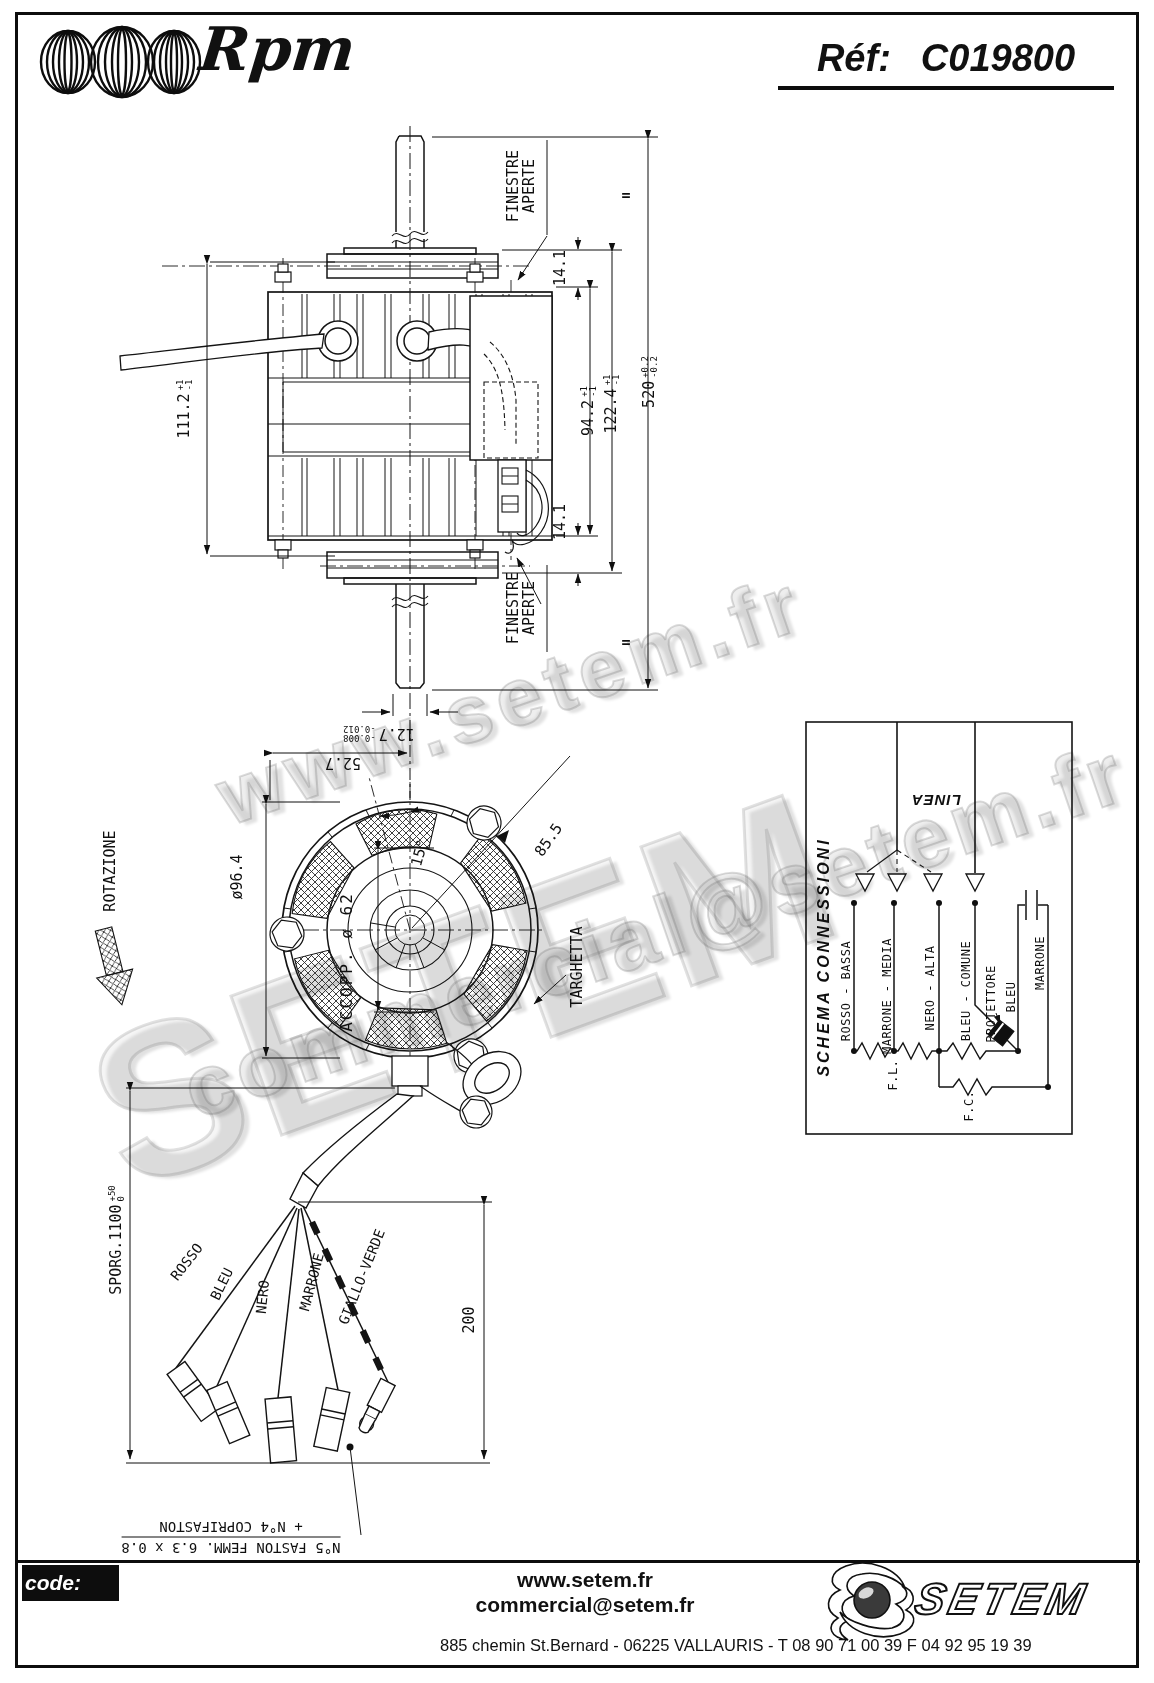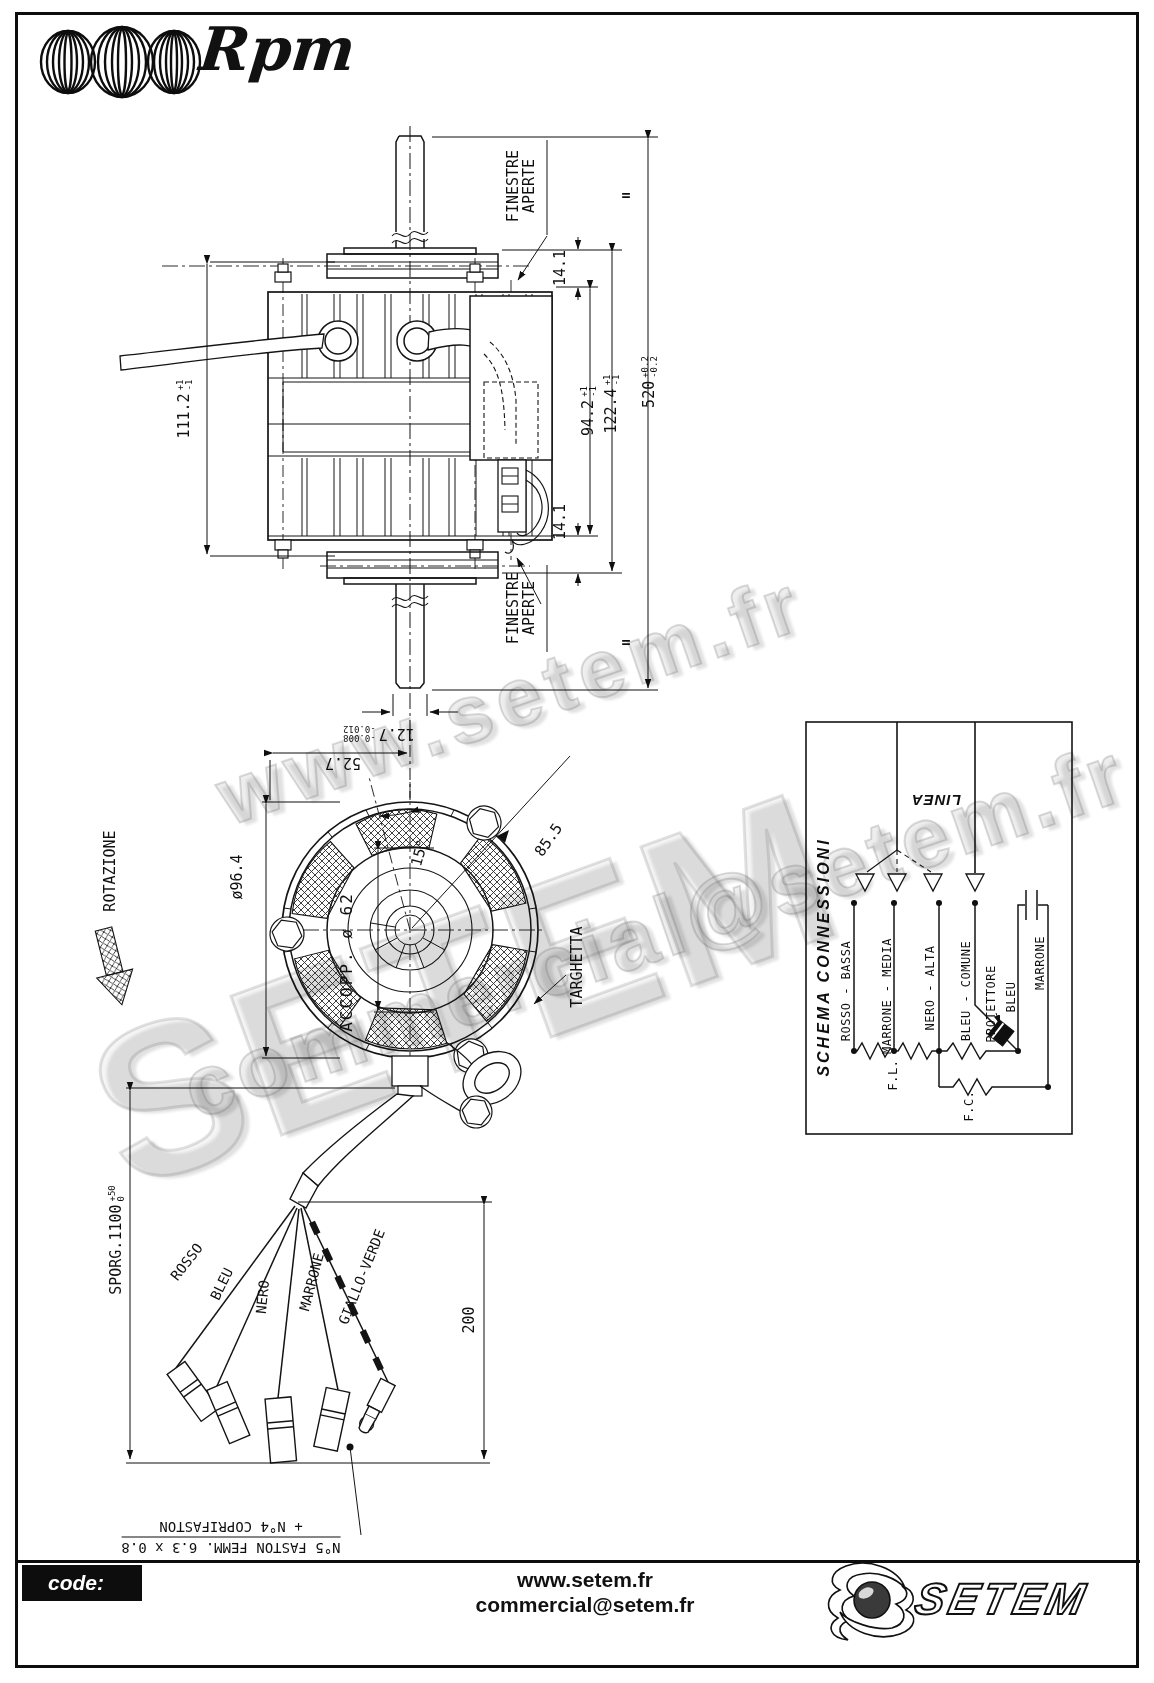--- a/index.html
+++ b/index.html
@@ -26,21 +26,21 @@
   svg{position:absolute;left:0;top:0;pointer-events:none;z-index:3;}
   
   .rpm-script{font-family:"DejaVu Serif",serif;font-style:italic;font-weight:bold;}
   #hdr-rpm-text{left:200px;top:14px;font-size:60px;transform:skewX(-6deg);}
   #ref-box{left:778px;top:30px;width:336px;height:56px;border-bottom:4.5px solid #0d0d0d;
            display:flex;justify-content:center;align-items:center;gap:30px;
            font-family:"Liberation Sans",sans-serif;font-style:italic;font-weight:bold;font-size:38px;z-index:5;}
   
   #code-tab{left:22px;top:1565px;width:94px;height:36px;background:#0d0d0d;color:#fff;z-index:6;
             font-family:"Liberation Sans",sans-serif;font-weight:bold;font-style:italic;font-size:21px;
-            display:flex;align-items:center;padding-left:26px;}
+            display:flex;align-items:center;padding-left:3px;}
   #code-box{left:22px;top:1598px;width:424px;height:68px;background:#fff;border:4px solid #0d0d0d;z-index:5;
             box-shadow:9px 7px 0 #101010;display:flex;align-items:center;justify-content:center;
             font-family:"Liberation Sans",sans-serif;font-weight:bold;font-size:50px;letter-spacing:2px;}
   .foot-c{font-family:"Liberation Sans",sans-serif;text-align:center;z-index:5;position:absolute;}
   #site{left:455px;top:1568px;width:260px;font-weight:bold;font-size:21px;}
   #email{left:430px;top:1593px;width:310px;font-weight:bold;font-size:21px;}
   #addr{left:440px;top:1636px;width:620px;font-size:16.5px;text-align:left;white-space:nowrap;}
   #setem-text{left:916px;top:1574px;font-family:"Liberation Sans",sans-serif;font-weight:bold;font-style:italic;
               font-size:44px;letter-spacing:4px;color:transparent;-webkit-text-stroke:2px #101010;z-index:5;
               transform:skewX(-12deg);}
@@ -77,20 +77,24 @@
           <ellipse cx="148" cy="42" rx="26" ry="31"></ellipse>
           <ellipse cx="148" cy="42" rx="20" ry="31"></ellipse>
           <ellipse cx="148" cy="42" rx="14" ry="30"></ellipse>
           <ellipse cx="148" cy="42" rx="8" ry="30"></ellipse>
           <ellipse cx="148" cy="42" rx="3" ry="29"></ellipse>
         </g>
     </g>
   </svg>
   <div class="abs rpm-script" id="hdr-rpm-text">Rpm</div>
 
+  <div class="abs" id="ref-box">
+    <span>Réf:</span>
+    <span>C019800</span>
+  </div>
 
   <svg width="1154" height="1683">
     <defs>
       <marker id="ar" viewBox="0 0 10 10" refX="9" refY="5" markerWidth="10" markerHeight="10" orient="auto">
         <path d="M0,1.8 L9.5,5 L0,8.2 z" fill="#0f0f0f"></path>
       </marker>
       <pattern id="xh" width="7" height="7" patternUnits="userSpaceOnUse">
         <path d="M0,7 L7,0 M0,0 L7,7" stroke="#2a2a2a" stroke-width="0.9" fill="none"></path>
       </pattern>
     </defs>
@@ -415,15 +419,16 @@
   <div class="lab sch r90" style="left:966px;top:991px;">BLEU - COMUNE</div>
   <div class="lab sch r90" style="left:991px;top:1004px;">PROTETTORE</div>
   <div class="lab sch r90" style="left:1011px;top:997px;">BLEU</div>
   <div class="lab sch r90" style="left:1040px;top:963px;">MARRONE</div>
   <div class="lab sch r90" style="left:893px;top:1075px;">F.L.</div>
   <div class="lab sch r90" style="left:969px;top:1106px;">F.C.</div>
 
   <div class="abs" id="code-tab">code:</div>
   <div class="foot-c" id="site">www.setem.fr</div>
   <div class="foot-c" id="email">commercial@setem.fr</div>
+  <div class="foot-c" id="addr">885 chemin St.Bernard  -  06225 VALLAURIS  -  T 08 90 71 00 39   F 04 92 95 19 39</div>
   <div class="abs" id="setem-text">SETEM</div>
 
 </div>
 
 </body></html>

